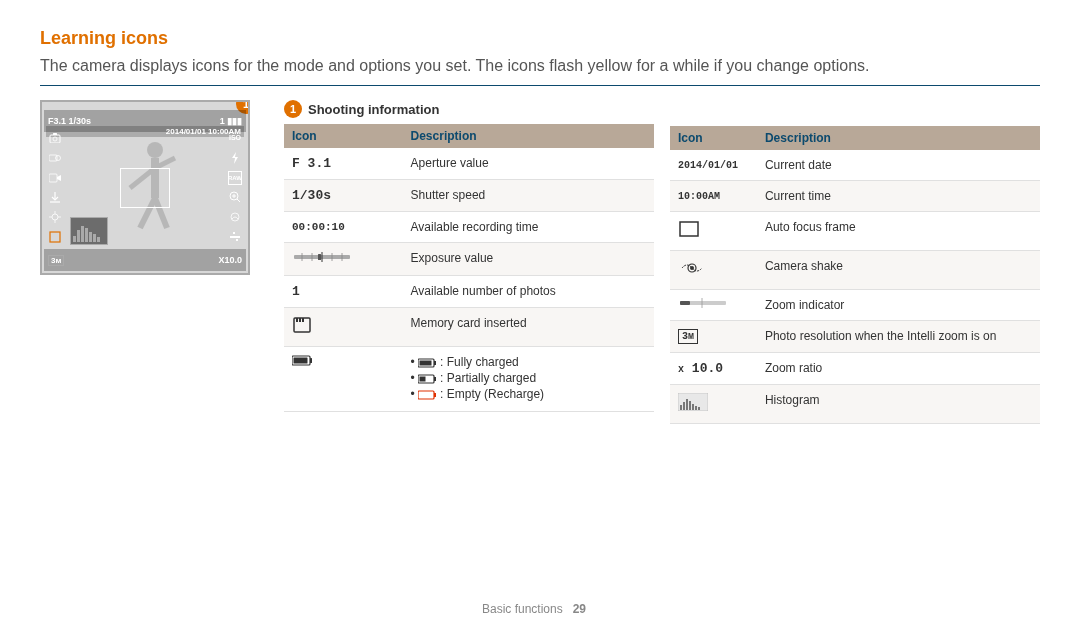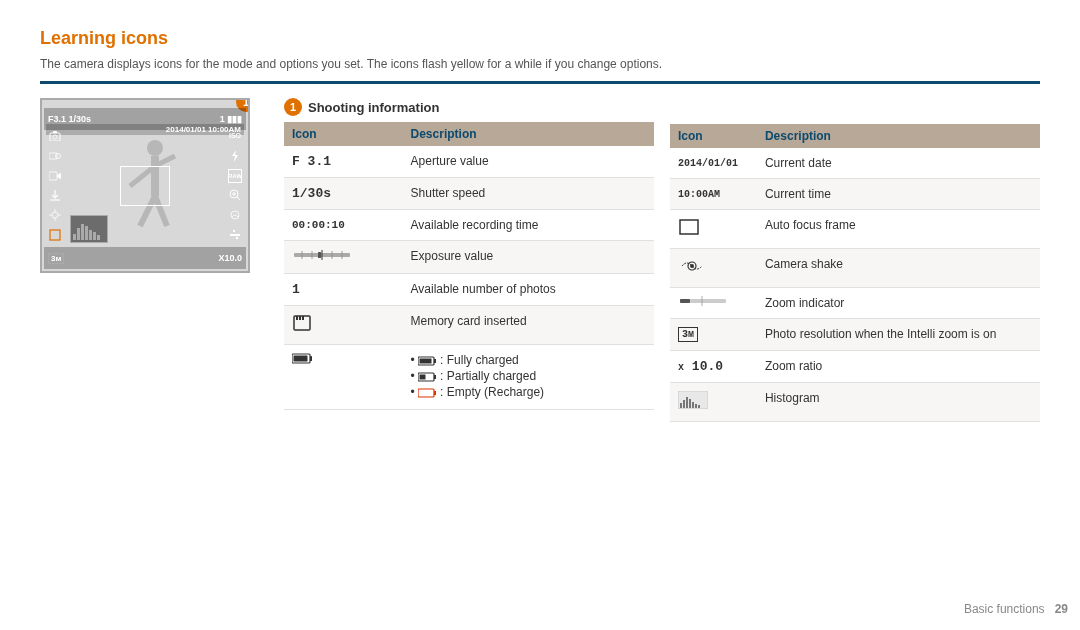--- a/index.html
+++ b/index.html
@@ -15,23 +15,23 @@
     .page {
       padding: 28px 40px 20px 40px;
     }
     h1 {
       font-size: 18px;
       font-weight: bold;
       color: #e07000;
       margin-bottom: 8px;
     }
     .subtitle {
-      font-size: 12px;
+      font-size: 16px;
       color: #555;
-      border-bottom: 3px solid #0c4a6e;
+      border-bottom: 1px solid #0c4a6e;
       padding-bottom: 10px;
       margin-bottom: 14px;
     }
     .content-row {
       display: flex;
       gap: 24px;
       align-items: flex-start;
     }
     
     .camera-display {
@@ -217,21 +217,21 @@
       margin-bottom: 2px;
     }
     .bullet-list li::before {
       content: "• ";
     }
     
     .footer {
       position: absolute;
       bottom: 14px;
       left: 0; right: 12px;
-      text-align: right;
+      text-align: center;
       font-size: 12px;
       color: #888;
     }
   </style>
 </head>
 <body>
 
 <div class="page">
 
   <h1>Learning icons</h1>

